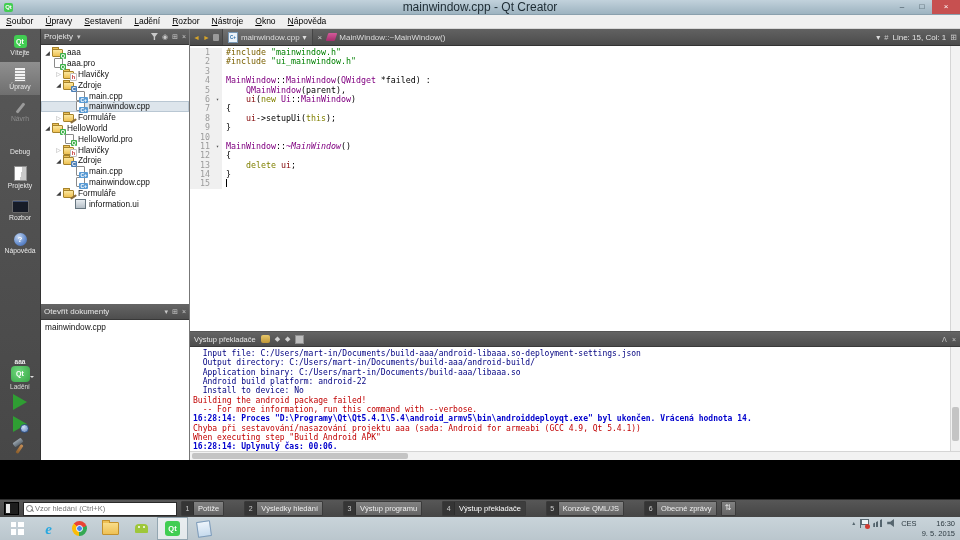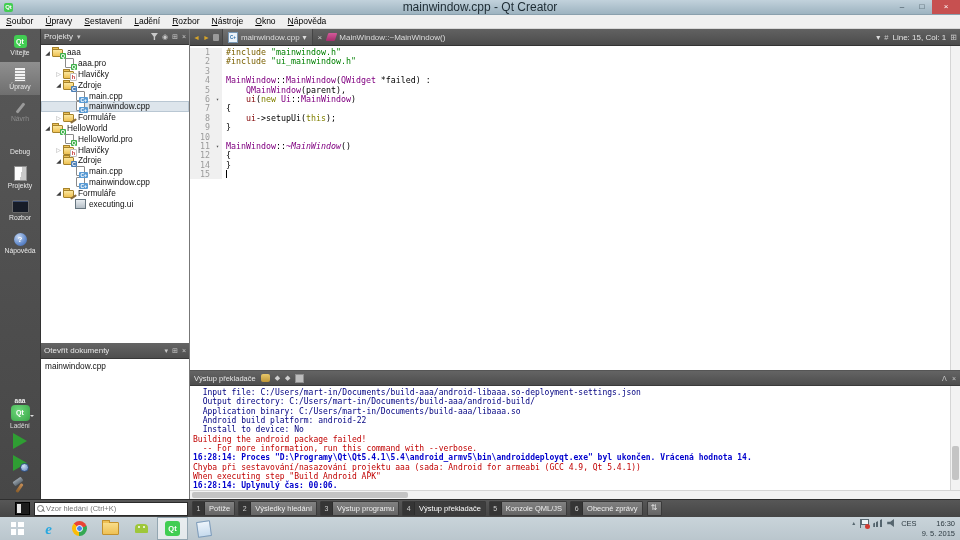--- a/index.html
+++ b/index.html
@@ -105,28 +105,28 @@
   .oh-spring{flex:1;}
   #out-body{flex:1;position:relative;overflow:hidden;font-family:"DejaVu Sans Mono",monospace;font-size:8px;line-height:9.35px;padding:2px 12px 0 3px;}
   .out-line{white-space:pre;}
   .ln-info{color:#000080;} .ln-err{color:#c00000;} .ln-msg{color:#0000cd;font-weight:bold;}
   #out-vscroll{position:absolute;right:0;top:0;bottom:0;width:9px;background:#f2f2f2;border-left:1px solid #d5d5d5;}
   #out-vthumb{position:absolute;left:1px;right:1px;top:58%;height:32%;background:#c4c4c4;border-radius:2px;}
   #out-hscroll{flex:none;height:8px;background:#f2f2f2;border-top:1px solid #d5d5d5;position:relative;}
   #out-hthumb{position:absolute;left:2px;top:1px;bottom:1px;width:28%;background:#c4c4c4;border-radius:2px;}
 
   
-  #statusbar{flex:none;height:17px;background:linear-gradient(#575757,#454545);border-top:1px solid #2f2f2f;display:flex;align-items:center;gap:4px;padding:0 15px;}
+  #statusbar{flex:none;height:17px;background:linear-gradient(#575757,#454545);border-top:1px solid #2f2f2f;display:flex;align-items:center;gap:4px;padding:0 4px;margin-top:39px;}
   #side-toggle{flex:none;width:13px;height:11px;background:#1d1d1d;border:1px solid #000;position:relative;}
   #side-toggle:before{content:"";position:absolute;left:1px;top:1px;bottom:1px;width:4px;background:#e8e8e8;}
   #searchbox{flex:none;width:148px;height:12px;background:#fff;border:1px solid #2a2a2a;display:flex;align-items:center;padding:0 2px;gap:2px;}
   .mag{flex:none;width:5px;height:5px;border:1px solid #777;border-radius:50%;position:relative;}
   .mag:after{content:"";position:absolute;left:4px;top:4px;width:3px;height:1px;background:#777;transform:rotate(45deg);}
   #searchbox input{flex:1;border:0;outline:0;font-size:7.5px;font-family:"Liberation Sans",sans-serif;color:#333;background:transparent;padding:0;}
-  #panel-buttons{display:flex;align-items:center;gap:3px;}
+  #panel-buttons{display:flex;align-items:center;gap:20px;}
   .panel-btn{height:13px;display:flex;align-items:center;background:linear-gradient(#818181,#656565);border:1px solid #3a3a3a;border-radius:1px;color:#efefef;font-size:7.5px;}
   .panel-btn .idx{width:11px;height:100%;background:#353535;color:#cfcfcf;font-size:7px;line-height:13px;text-align:center;border-right:1px solid #2d2d2d;}
   .panel-btn .pl{padding:0 4px;}
   .panel-btn.active{background:#3d3d3d;color:#fff;}
   .arrows-btn{height:13px;width:13px;background:linear-gradient(#818181,#656565);border:1px solid #3a3a3a;border-radius:1px;color:#e8e8e8;font-size:8px;line-height:12px;text-align:center;}
 
   
   #taskbar{flex:none;height:23px;background:linear-gradient(#c9d4da,#bac6cd);display:flex;align-items:center;padding-left:2px;}
   .task-btn{flex:none;width:31px;height:23px;display:flex;align-items:center;justify-content:center;position:relative;}
   .task-btn.active{background:rgba(255,255,255,.6);box-shadow:inset 0 0 0 1px #93a6b1;}
@@ -240,21 +240,21 @@
         <span class="ph-ic">×</span>
       </div>
       <div id="tree">
           <div class="tree-row" style="padding-left: 2px;">
             <span class="tw">◢</span>
             <span class="tico folder">
               <span class="bd bd-q">Q</span>
             </span>
             <span>aaa</span>
           </div>
-          <div class="tree-row" style="padding-left: 13px;">
+          <div class="tree-row" style="padding-left: 2px;">
             <span class="tw"></span>
             <span class="tico doc">
               <span class="bd bd-q">Q</span>
             </span>
             <span>aaa.pro</span>
           </div>
           <div class="tree-row" style="padding-left: 13px;">
             <span class="tw col">▷</span>
             <span class="tico folder">
               <span class="bd bd-h">h</span>
@@ -334,21 +334,21 @@
           <div class="tree-row" style="padding-left: 13px;">
             <span class="tw">◢</span>
             <span class="tico folder">
               <span class="bd bd-pencil"></span>
             </span>
             <span>Formuláře</span>
           </div>
           <div class="tree-row" style="padding-left: 24px;">
             <span class="tw"></span>
             <span class="tico uifile"></span>
-            <span>executing.ui</span>
+            <span>information.ui</span>
           </div>
         </div>
       <div class="pane-header">
         <span class="ph-title">Otevřít dokumenty</span>
         <span class="ph-spring"></span>
         <span class="ph-ic">▾</span>
         <span class="ph-ic">⊞</span>
         <span class="ph-ic">×</span>
       </div>
       <div id="open-docs">
@@ -384,20 +384,21 @@
           <div class="code-line"><span class="ln">3</span><span class="fold"></span><span class="code-text"></span></div>
           <div class="code-line"><span class="ln">4</span><span class="fold"></span><span class="code-text"><span class="tk-type">MainWindow</span><span class="tk-pl">::</span><span class="tk-type">MainWindow</span><span class="tk-pl">(</span><span class="tk-type">QWidget</span><span class="tk-pl"> *failed) :</span></span></div>
           <div class="code-line"><span class="ln">5</span><span class="fold"></span><span class="code-text"><span class="tk-pl">    </span><span class="tk-type">QMainWindow</span><span class="tk-pl">(parent),</span></span></div>
           <div class="code-line"><span class="ln">6</span><span class="fold">▾</span><span class="code-text"><span class="tk-pl">    </span><span class="tk-fld">ui</span><span class="tk-pl">(</span><span class="tk-kw">new</span><span class="tk-pl"> </span><span class="tk-type">Ui</span><span class="tk-pl">::</span><span class="tk-type">MainWindow</span><span class="tk-pl">)</span></span></div>
           <div class="code-line"><span class="ln">7</span><span class="fold"></span><span class="code-text"><span class="tk-pl">{</span></span></div>
           <div class="code-line"><span class="ln">8</span><span class="fold"></span><span class="code-text"><span class="tk-pl">    </span><span class="tk-fld">ui</span><span class="tk-pl">-&gt;setupUi(</span><span class="tk-kw">this</span><span class="tk-pl">);</span></span></div>
           <div class="code-line"><span class="ln">9</span><span class="fold"></span><span class="code-text"><span class="tk-pl">}</span></span></div>
           <div class="code-line"><span class="ln">10</span><span class="fold"></span><span class="code-text"></span></div>
           <div class="code-line"><span class="ln">11</span><span class="fold">▾</span><span class="code-text"><span class="tk-type">MainWindow</span><span class="tk-pl">::</span><span class="tk-vfn">~MainWindow</span><span class="tk-pl">()</span></span></div>
           <div class="code-line"><span class="ln">12</span><span class="fold"></span><span class="code-text"><span class="tk-pl">{</span></span></div>
+          <div class="code-line"><span class="ln">13</span><span class="fold"></span><span class="code-text"><span class="tk-pl">    </span><span class="tk-kw">delete</span><span class="tk-pl"> </span><span class="tk-fld">ui</span><span class="tk-pl">;</span></span></div>
           <div class="code-line"><span class="ln">14</span><span class="fold"></span><span class="code-text"><span class="tk-pl">}</span></span></div>
           <div class="code-line"><span class="ln">15</span><span class="fold"></span><span class="code-text"><span class="caret"></span></span></div>
           <div id="editor-scroll"></div>
         </div>
 
       <div id="output">
         <div id="out-header">
           <span>Výstup překladače</span>
           <span class="oh-cancel"></span>
           <span class="oh-diamond">◆</span>

